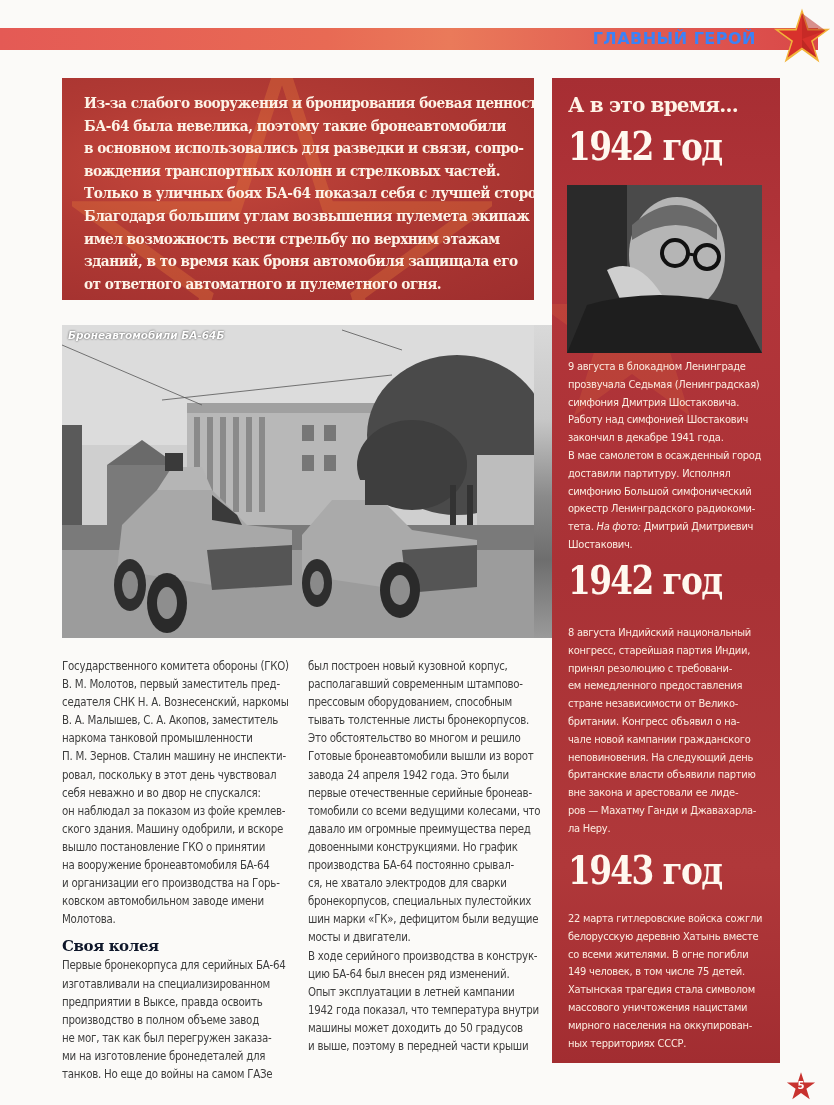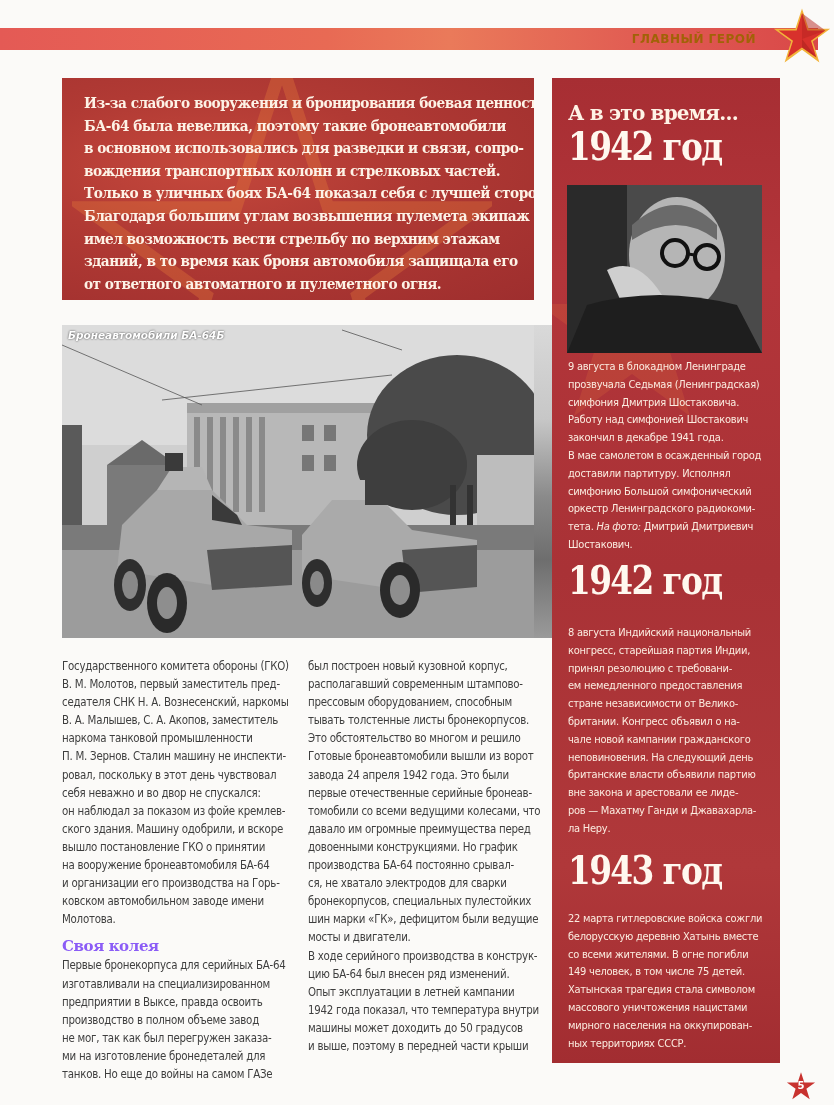--- a/index.html
+++ b/index.html
@@ -6,21 +6,21 @@
   html, body { width: 834px; height: 1105px; background: #fbfaf8; overflow: hidden; }
   body { position: relative; font-family: "DejaVu Sans Condensed", "DejaVu Sans", sans-serif; color: #3c3c3c; }
 
   
   .ribbon {
     position: absolute; left: 0; top: 28px; width: 818px; height: 22px;
     background: linear-gradient(90deg, #e45a55 0%, #e86a54 40%, #ea7a5a 55%, #e05a52 80%, #d94848 100%);
   }
   .ribbon-label {
     position: absolute; right: 78px; top: 30px; height: 18px; line-height: 18px;
-    color: #a16207; font-family: "DejaVu Sans", sans-serif; font-weight: bold; font-size: 12px;
+    color: #3b82f6; font-family: "DejaVu Sans", sans-serif; font-weight: bold; font-size: 16px;
     letter-spacing: 0.5px;
   }
   .header-star { position: absolute; left: 772px; top: 6px; width: 60px; height: 60px; }
 
   
   .quote-box {
     position: absolute; left: 62px; top: 78px; width: 472px; height: 222px;
     background: radial-gradient(ellipse at 30% 40%, #c5483c 0%, #b13a34 40%, #9e2e2e 100%);
     overflow: hidden;
   }
@@ -50,32 +50,32 @@
     position: absolute; top: 657px; width: 240px;
     font-size: 11.4px; line-height: 18.1px; color: #3e3e3e;
     font-family: "DejaVu Sans Condensed", "DejaVu Sans", sans-serif;
     letter-spacing: -0.25px;
   }
   .col span.line { display: block; white-space: nowrap; }
   .col-1 { left: 62px; }
   .col-2 { left: 308px; }
   .subhead {
     display: block; font-family: "DejaVu Serif", serif; font-weight: bold; font-size: 15px;
-    color: #8b5cf6; margin-top: 8px; line-height: 20px; letter-spacing: -0.4px;
+    color: #0f172a; margin-top: 8px; line-height: 20px; letter-spacing: -0.4px;
   }
 
   
   .sidebar {
     position: absolute; left: 552px; top: 78px; width: 228px; height: 985px;
     background: linear-gradient(180deg, #a72e33 0%, #b3353a 20%, #a93236 50%, #b0383a 80%, #a22d31 100%);
     overflow: hidden;
   }
   .sidebar .bg-star { position: absolute; opacity: 0.22; }
   .sb-kicker {
-    position: absolute; left: 16px; top: 23px; color: #fff3e6;
+    position: absolute; left: 16px; top: 15px; color: #fff3e6;
     font-family: "DejaVu Serif", serif; font-size: 20px; font-weight: bold; letter-spacing: -0.8px;
   }
   .sb-year {
     position: absolute; left: 16px; color: #fff8ef;
     font-family: "DejaVu Serif", serif; font-size: 40px; font-weight: bold; letter-spacing: -2px;
     transform: scaleX(0.82); transform-origin: left center; white-space: nowrap;
   }
   .sb-portrait {
     position: absolute; left: 15px; top: 107px; width: 195px; height: 168px;
     background: radial-gradient(ellipse at 55% 45%, #9a9a9a 0%, #5a5a5a 45%, #2a2a2a 100%);

